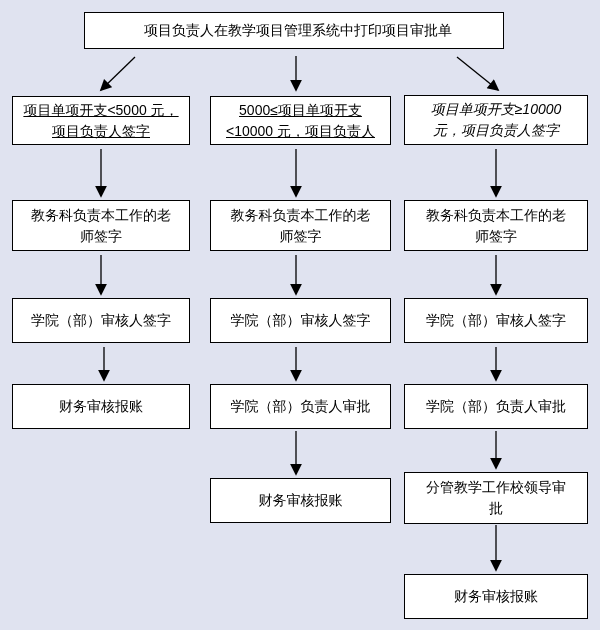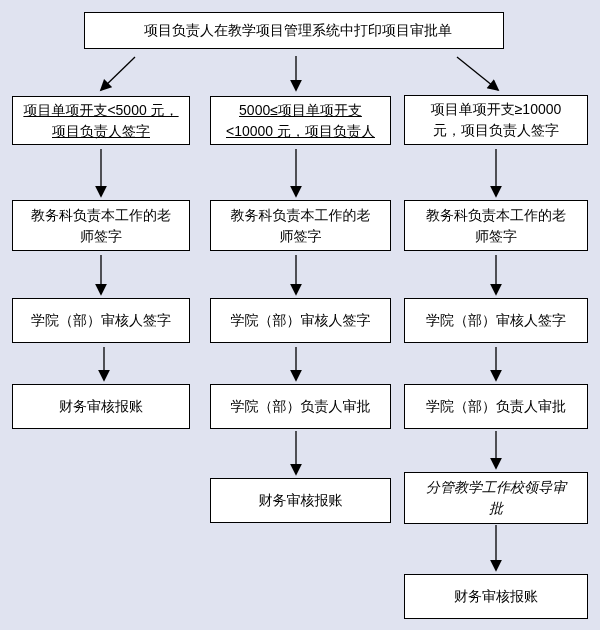--- a/index.html
+++ b/index.html
@@ -76,37 +76,37 @@
     <line x1="496" y1="431" x2="496" y2="468" stroke="#000" stroke-width="1.3" marker-end="url(#arrowhead)"></line>
     <line x1="496" y1="525" x2="496" y2="570" stroke="#000" stroke-width="1.3" marker-end="url(#arrowhead)"></line>
   </svg>
 
   <div class="node root" style="left:84px; top:12px; width:420px; height:37px;padding-left:8px;">项目负责人在教学项目管理系统中打印项目审批单</div>
 
   <div class="node" style="left:12px; top:96px; width:178px; height:49px;text-decoration:underline;">项目单项开支&lt;5000 元，
 项目负责人签字</div>
   <div class="node" style="left:210px; top:96px; width:181px; height:49px;text-decoration:underline;">5000≤项目单项开支
 &lt;10000 元，项目负责人</div>
-  <div class="node" style="left:404px; top:95px; width:184px; height:50px;">项目单项开支≥10000
+  <div class="node" style="left:404px; top:95px; width:184px; height:50px;font-style:italic;">项目单项开支≥10000
 元，项目负责人签字</div>
 
   <div class="node" style="left:12px; top:200px; width:178px; height:51px;">教务科负责本工作的老
 师签字</div>
   <div class="node" style="left:210px; top:200px; width:181px; height:51px;">教务科负责本工作的老
 师签字</div>
   <div class="node" style="left:404px; top:200px; width:184px; height:51px;">教务科负责本工作的老
 师签字</div>
 
   <div class="node" style="left:12px; top:298px; width:178px; height:45px;">学院（部）审核人签字</div>
   <div class="node" style="left:210px; top:298px; width:181px; height:45px;">学院（部）审核人签字</div>
   <div class="node" style="left:404px; top:298px; width:184px; height:45px;">学院（部）审核人签字</div>
 
   <div class="node" style="left:12px; top:384px; width:178px; height:45px;">财务审核报账</div>
   <div class="node" style="left:210px; top:384px; width:181px; height:45px;">学院（部）负责人审批</div>
   <div class="node" style="left:404px; top:384px; width:184px; height:45px;">学院（部）负责人审批</div>
 
   <div class="node" style="left:210px; top:478px; width:181px; height:45px;">财务审核报账</div>
-  <div class="node" style="left:404px; top:472px; width:184px; height:52px;font-style:italic;">分管教学工作校领导审
+  <div class="node" style="left:404px; top:472px; width:184px; height:52px;">分管教学工作校领导审
 批</div>
 
   <div class="node" style="left:404px; top:574px; width:184px; height:45px;">财务审核报账</div>
 
 </div>
 
 </body></html>

